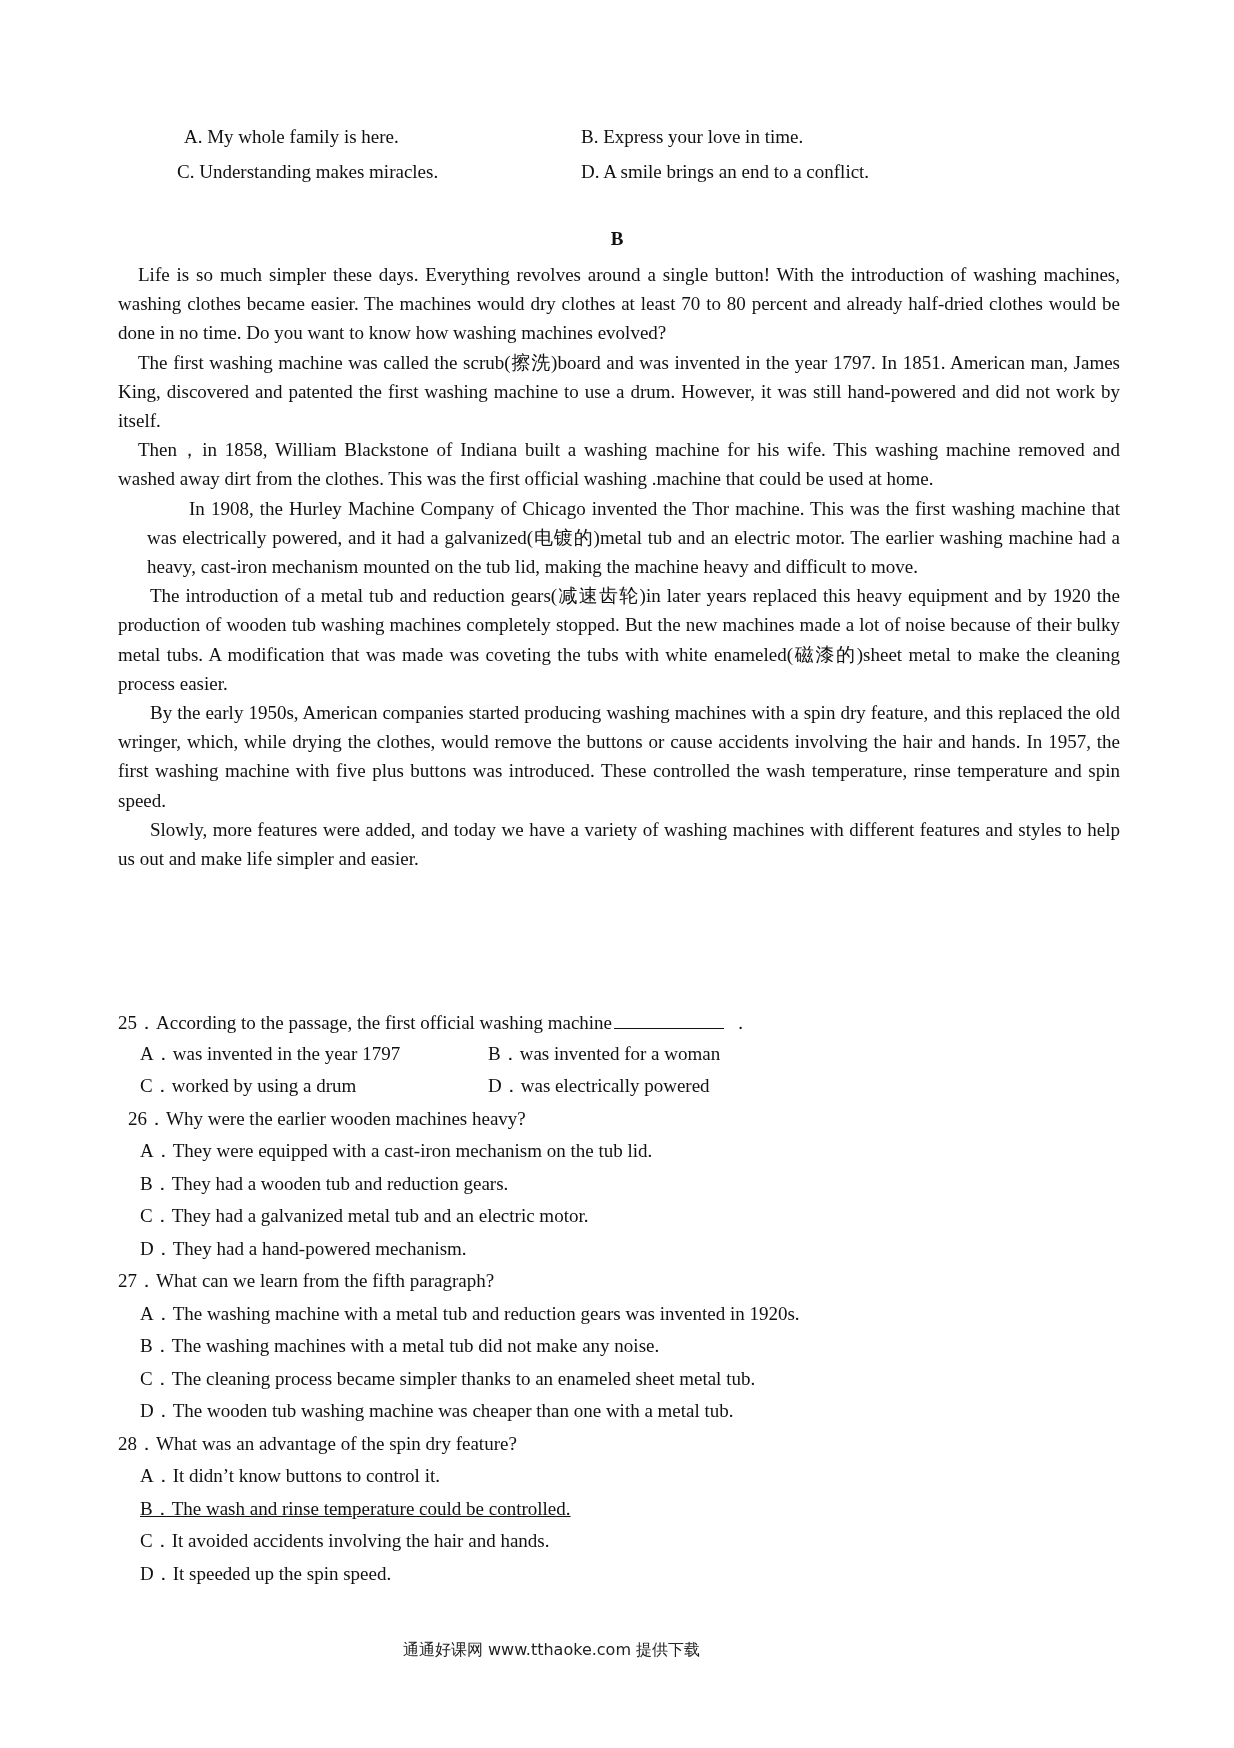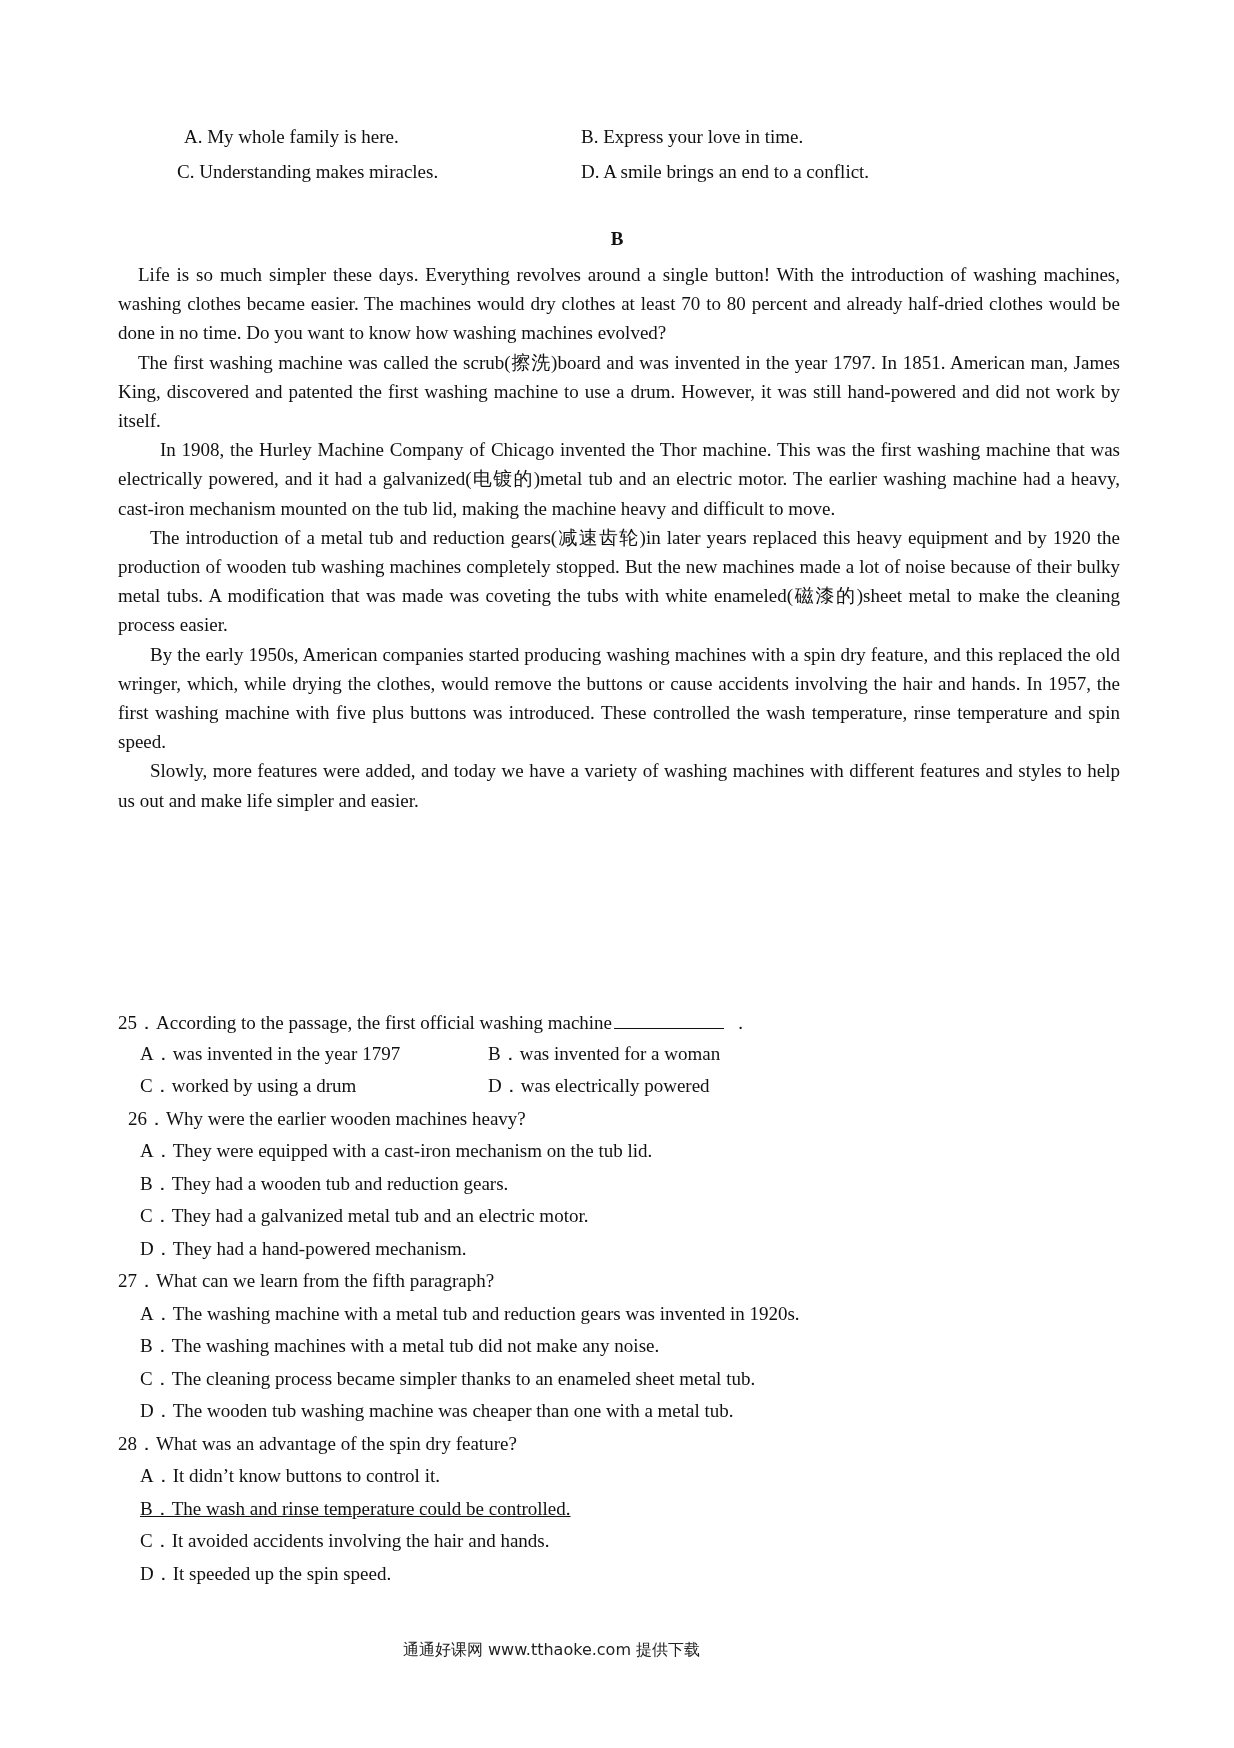--- a/index.html
+++ b/index.html
@@ -4,39 +4,40 @@
 <style>
   html, body { margin: 0; padding: 0; background: #ffffff; }
   body {
     width: 1234px; height: 1748px; position: relative; overflow: hidden;
     font-family: "Liberation Serif", "DejaVu Serif", serif;
     color: #111; font-size: 19px;
   }
   .line { position: absolute; white-space: nowrap; line-height: 24px; }
   .just { position: absolute; left: 118px; width: 1002px; line-height: 29.2px; text-align: justify; text-align-last: left; }
   .para { margin: 0; text-indent: 20px; }
-  .para.wide-indent { text-indent: 42px; }
+  .para.wide-indent { text-indent: 42px; margin-left: 29px; }
   .para.mid-indent { text-indent: 32px; }
   .section-title { position: absolute; left: 0; width: 1234px; top: 228px; text-align: center; font-weight: bold; font-size: 19px; }
   .blank { display: inline-block; width: 110px; border-bottom: 1.5px solid #111; height: 18px; vertical-align: baseline; margin-left: 2px; }
   .footer { position: absolute; top: 1640px; left: 0; width: 1103px; text-align: center; font-family: "DejaVu Sans", sans-serif; font-size: 16px; color: #222; }
 </style>
 </head>
 <body>
 
 <div class="line" style="left:148px; top:125px;margin-left:36px;">A. My whole family is here.</div>
 <div class="line" style="left:581px; top:125px;">B. Express your love in time.</div>
 <div class="line" style="left:148px; top:160px;margin-left:29px;">C. Understanding makes miracles.</div>
 <div class="line" style="left:581px; top:160px;">D. A smile brings an end to a conflict.</div>
 
 <div class="section-title">B</div>
 
 <div class="just" style="top:260px;">
   <p class="para">Life is so much simpler these days.  Everything revolves around a single button! With the introduction of washing machines, washing clothes became easier. The  machines would dry clothes at least 70 to 80 percent and already half-dried clothes would be done in no time. Do you want to know how washing machines evolved?</p>
   <p class="para">The first washing machine was called the scrub(擦洗)board and was invented in the year 1797. In 1851. American man, James King, discovered and patented the first washing machine to use a drum. However, it was still hand-powered and did not work by itself.</p>
+  <p class="para">Then，in 1858, William Blackstone of Indiana built a washing machine for his wife.  This washing machine removed and washed away dirt from the clothes.  This was the first official washing .machine that could be used at home.</p>
   <p class="para wide-indent">In 1908, the Hurley Machine Company of Chicago invented the Thor machine.  This was the first washing machine that was electrically powered, and it had a galvanized(电镀的)metal tub and an electric motor.  The earlier washing machine had a heavy, cast-iron mechanism mounted on the tub lid, making the machine heavy and difficult to move.</p>
   <p class="para mid-indent">The introduction of a metal tub and reduction gears(减速齿轮)in later years replaced this heavy equipment and by 1920 the production of wooden tub washing machines completely stopped.  But the new machines made a lot of noise because of their bulky metal tubs.  A modification that was made was coveting the tubs with white enameled(磁漆的)sheet metal to make the cleaning process easier.</p>
   <p class="para mid-indent">By the early 1950s, American companies started producing washing machines with a spin dry feature, and this replaced the old wringer, which, while drying the clothes, would remove the buttons or cause accidents involving the hair and hands.  In 1957, the first washing machine with five plus buttons was introduced.  These controlled the wash temperature, rinse temperature and spin speed.</p>
   <p class="para mid-indent">Slowly, more features were added, and today we have a variety of washing machines with different features and styles to help us out and make life simpler and easier.</p>
 </div>
 
 <div class="line" style="left:118px; top:1010px;">
   <span>25．</span><span>According to the passage,  the first official washing machine</span><span class="blank"></span>&nbsp;&nbsp;&nbsp;<span>.</span>
 </div>
 <div class="line" style="left:140px; top:1042px;">A．was invented in the year 1797</div>

